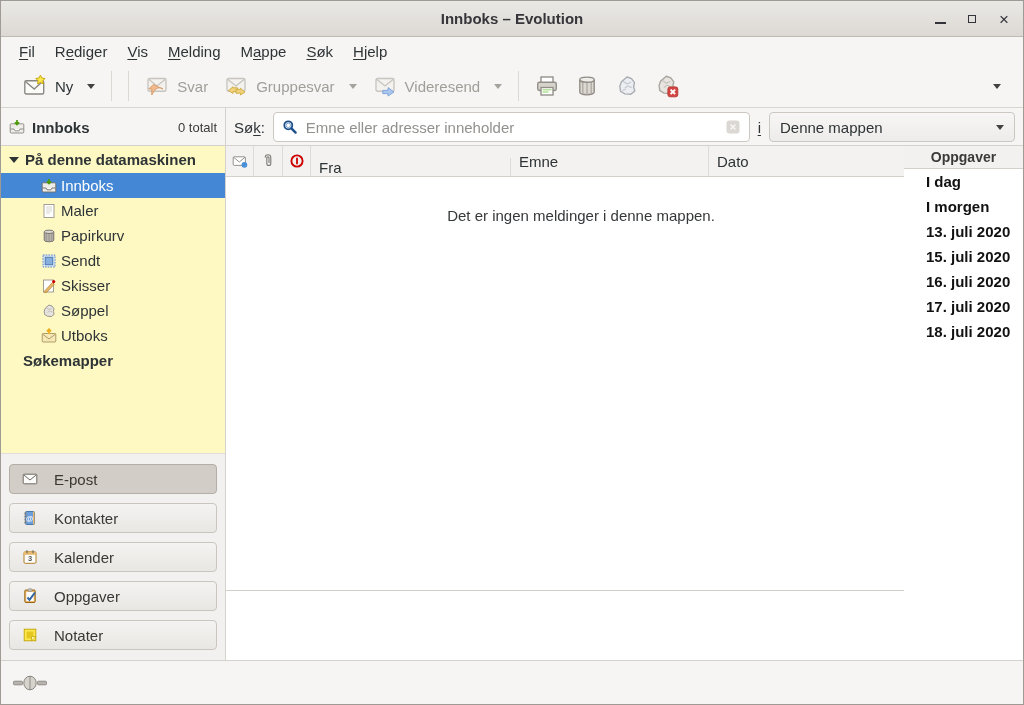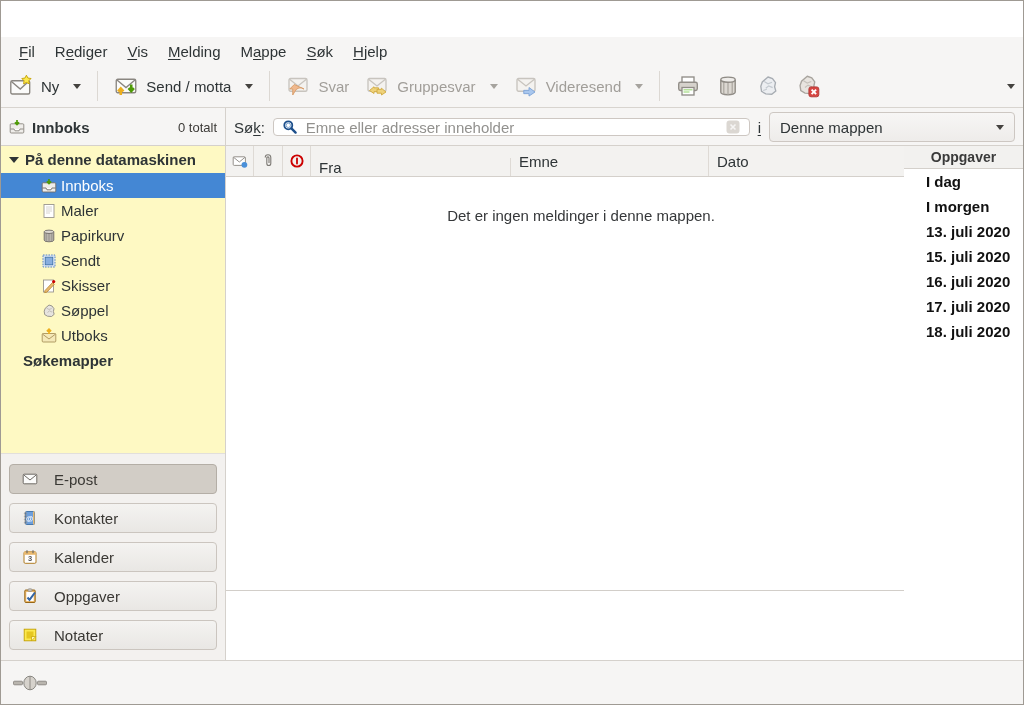--- a/index.html
+++ b/index.html
@@ -19,40 +19,40 @@
   .glyph-close { font-size:17px; line-height:1; }
 
   
   .menubar { position:absolute; top:36px; left:0; right:0; height:28px; background:#f6f5f4;
     display:flex; align-items:center; padding-left:8px; }
   .menu-item { padding:0 10px; height:28px; display:flex; align-items:center; }
   .menu-item u { text-decoration:underline; text-underline-offset:2px; }
 
   
   .toolbar { position:absolute; top:64px; left:0; right:0; height:43px; background:#f6f5f4;
-    border-bottom:1px solid #d8d4cf; display:flex; align-items:center; padding:0 0; }
+    border-bottom:1px solid #d8d4cf; display:flex; align-items:center; padding:0 14px; }
   .tb-btn { display:flex; align-items:center; gap:8px; padding:6px 8px; border-radius:3px; }
   .tb-btn .lbl { white-space:nowrap; }
   .tb-btn.disabled .lbl { color:#a19e99; }
   .arrow-down { width:0; height:0; border-left:4px solid transparent; border-right:4px solid transparent; border-top:5px solid #44423f; margin-left:6px; }
   .disabled .arrow-down { border-top-color:#a6a39e; }
   .tb-sep { width:1px; height:30px; background:#dcd8d3; margin:0 8px; }
   .tb-spacer { flex:1; }
   .icon24 { width:24px; height:24px; display:block; }
   .icon16 { width:16px; height:16px; display:block; }
 
   
   .searchrow { position:absolute; top:107px; left:0; right:0; height:38px; background:#f6f5f4; border-bottom:1px solid #d5d1cc; }
   .side-head { position:absolute; left:0; top:0; width:225px; height:38px; border-right:1px solid #d5d1cc;
     display:flex; align-items:center; padding:0 8px; gap:7px; }
   .side-head .t { font-weight:bold; }
   .side-head .count { margin-left:auto; font-size:13px; color:#3c3a37; }
   .search-zone { position:absolute; left:225px; right:0; top:0; height:38px; display:flex; align-items:center; padding:0 8px; gap:8px; }
   .search-label u, .scope-label u { text-decoration:underline; text-underline-offset:2px; }
-  .search-entry { flex:1; height:18px; background:#fff; border:1px solid #cdc7c2; border-radius:4px;
+  .search-entry { flex:1; height:30px; background:#fff; border:1px solid #cdc7c2; border-radius:4px;
     display:flex; align-items:center; padding:0 8px; gap:8px; }
   .search-entry input { flex:1; border:none; outline:none; font:inherit; color:#2e3436; background:transparent; }
   .search-entry input::placeholder { color:#92918e; }
   .combo { width:246px; height:30px; background:linear-gradient(#f7f6f5,#eeecea); border:1px solid #cdc7c2; border-radius:4px;
     display:flex; align-items:center; padding:0 10px; }
   .combo .arrow-down { margin-left:auto; }
 
   
   .content { position:absolute; top:145px; left:0; right:0; bottom:44px; }
 
@@ -85,20 +85,34 @@
   .task-item { height:25px; display:flex; align-items:center; padding-left:22px; font-weight:bold; color:#111; white-space:nowrap; }
 
   
   .statusbar { position:absolute; left:0; right:0; bottom:0; height:44px; background:#f6f5f4; border-top:1px solid #d5d1cc; display:flex; align-items:center; padding-left:12px; }
 </style>
 </head>
 <body>
 
 <div class="window">
 
+  <div class="titlebar">
+    <div class="title">Innboks – Evolution</div>
+    <div class="win-controls">
+      <div class="win-btn">
+          <span class="glyph-min"></span>
+        </div>
+      <div class="win-btn">
+          <span class="glyph-max"></span>
+        </div>
+      <div class="win-btn">
+          <span class="glyph-close">×</span>
+        </div>
+    </div>
+  </div>
 
   <div class="menubar">
     <div class="menu-item">
         <span><span></span><u>F</u><span>il</span></span>
       </div>
     <div class="menu-item">
         <span><span>R</span><u>e</u><span>diger</span></span>
       </div>
     <div class="menu-item">
         <span><span></span><u>V</u><span>is</span></span>
@@ -121,30 +135,20 @@
     <div class="tb-btn">
       <svg class="icon24" viewBox="0 0 16 16">
         <rect x="1.2" y="4.5" width="12.6" height="8.8" rx="1" fill="#fbfbfa" stroke="#8a8680" stroke-width="0.9"></rect>
         <path d="M1.6 5 L7.5 10 L13 5" fill="none" stroke="#8a8680" stroke-width="0.9"></path>
         <path d="M11.6 0.8 l1 1.9 2.1 0.3 -1.5 1.5 0.35 2.1 -1.95 -1 -1.9 1 0.35 -2.1 -1.5 -1.5 2.1 -0.3 z" fill="#fce94f" stroke="#c4a000" stroke-width="0.6"></path>
       </svg>
       <span class="lbl">Ny</span>
       <span class="arrow-down"></span>
     </div>
     <div class="tb-sep"></div>
-    <div class="tb-btn">
-      <svg class="icon24" viewBox="0 0 16 16">
-        <rect x="1.5" y="3.5" width="13" height="9" rx="1" fill="#fbfbfa" stroke="#8a8680" stroke-width="0.9"></rect>
-        <path d="M2 4 L8 9 L14 4" fill="none" stroke="#8a8680" stroke-width="0.9"></path>
-        <path d="M11.5 7 v4 M9.7 9.4 l1.8 2 1.8 -2" fill="none" stroke="#4e9a06" stroke-width="1.7"></path>
-        <path d="M4.5 14 v-4 M2.7 11.6 l1.8 -2 1.8 2" fill="none" stroke="#edaf1f" stroke-width="1.7"></path>
-      </svg>
-      <span class="lbl">Send / motta</span>
-      <span class="arrow-down"></span>
-    </div>
     <div class="tb-sep"></div>
     <div class="tb-btn disabled">
       <svg class="icon24" viewBox="0 0 16 16">
         <rect x="2" y="3" width="12" height="8.5" rx="1" fill="#f4f2ef" stroke="#c8c4be" stroke-width="0.9"></rect>
         <path d="M2.4 3.5 L8 8 L13.6 3.5" fill="none" stroke="#c8c4be" stroke-width="0.9"></path>
         <path d="M10.5 9.5 a4 4 0 0 0 -6 1.5 l-1.5 2.5 v-4 h-2 l3 -3 z" fill="#f0b98e" stroke="#d79b66" stroke-width="0.6" transform="translate(1.5,0.5)"></path>
       </svg>
       <span class="lbl">Svar</span>
     </div>
     <div class="tb-btn disabled">

